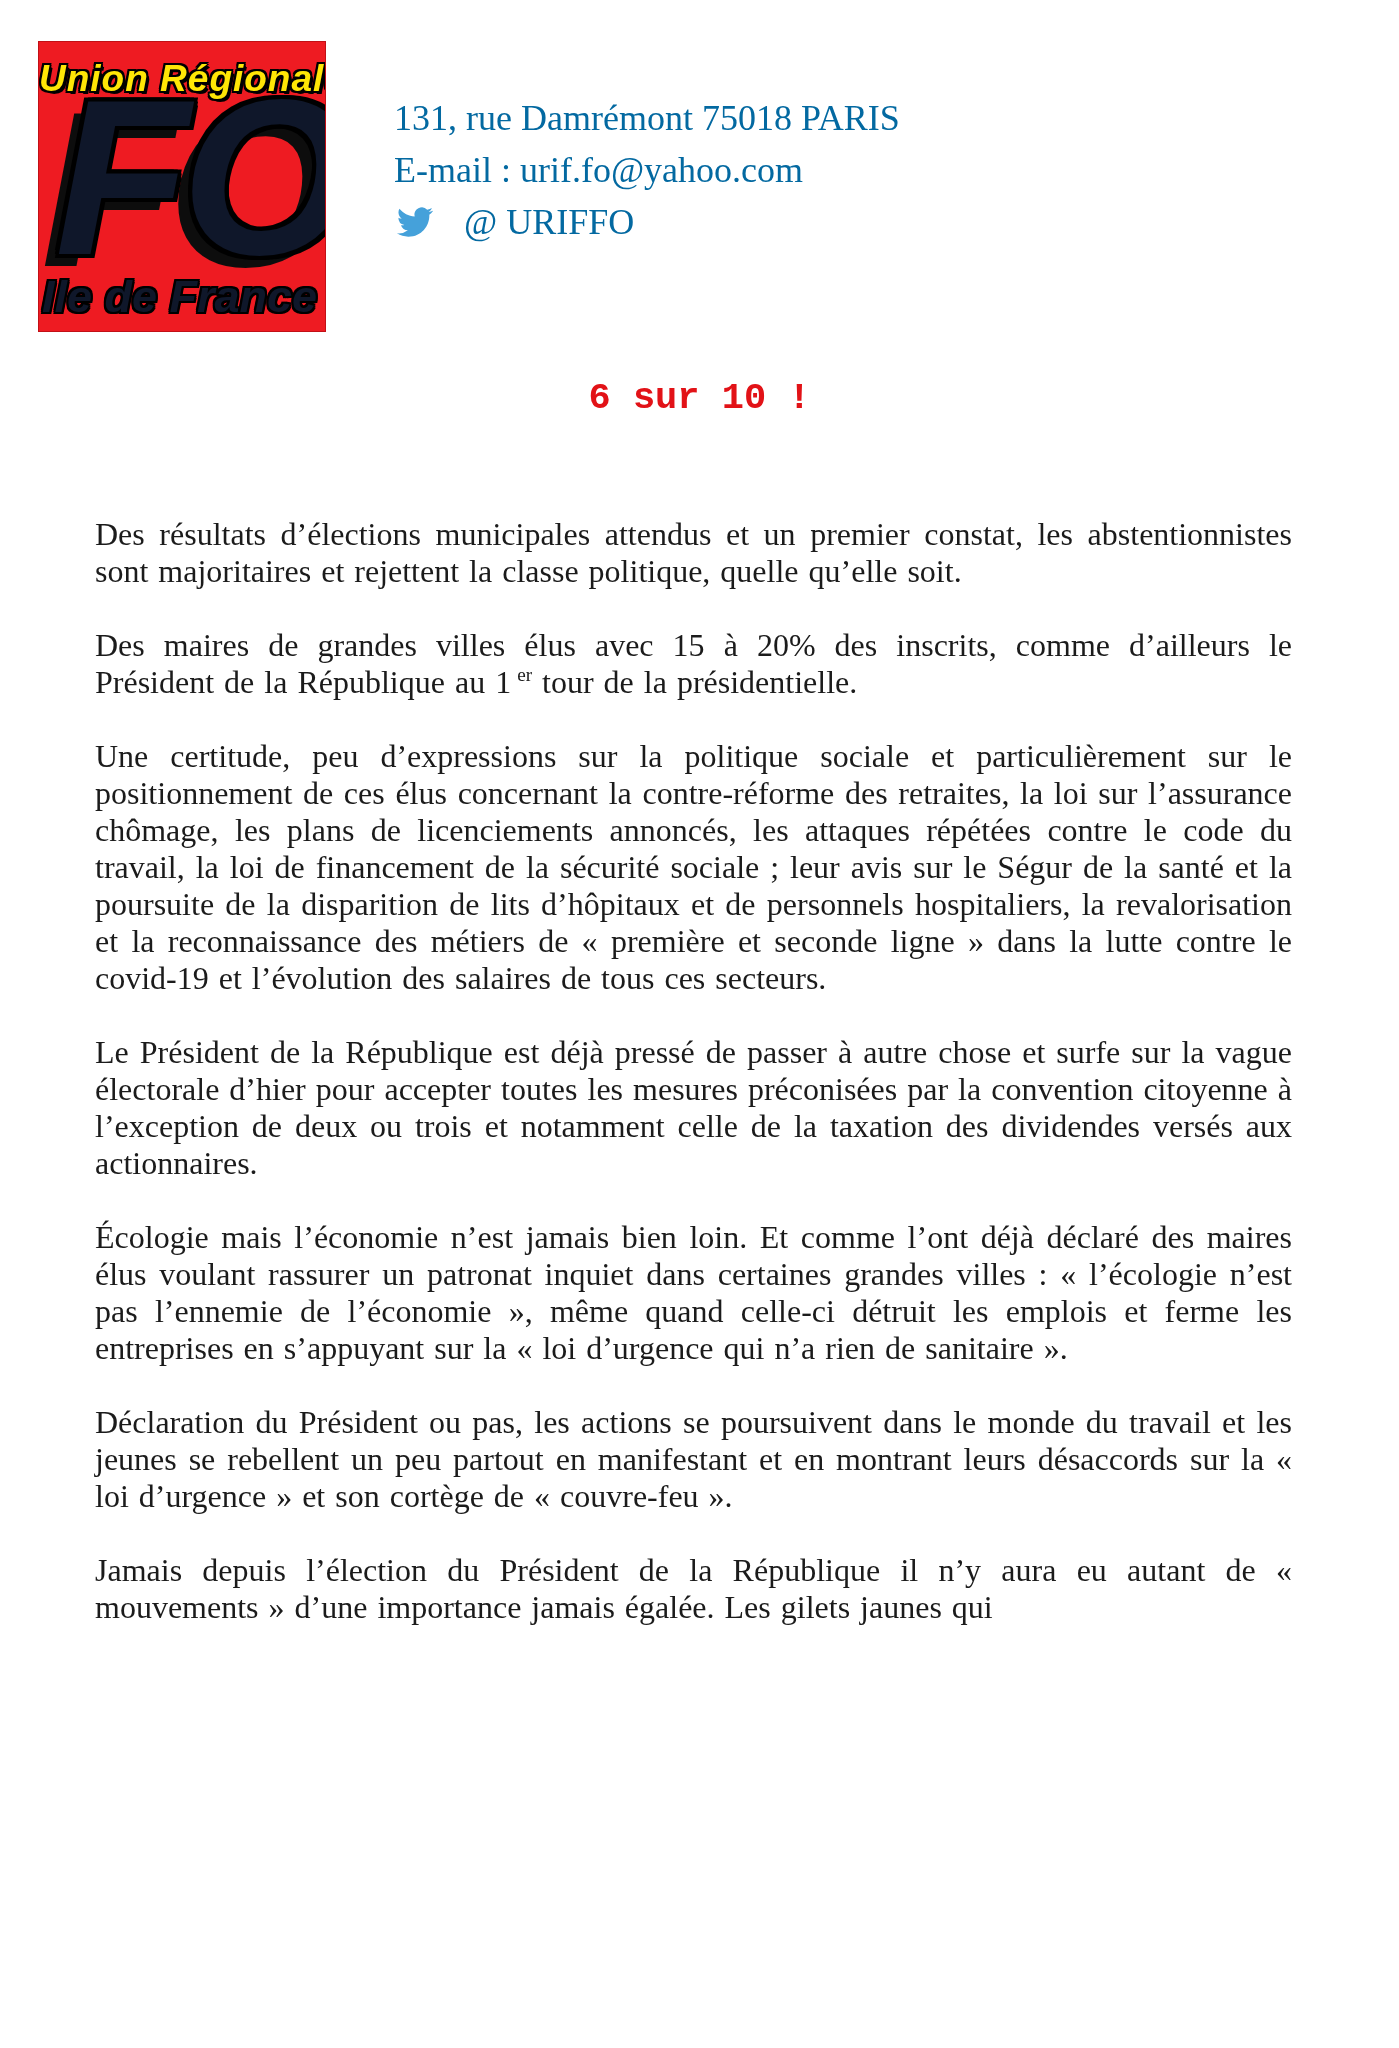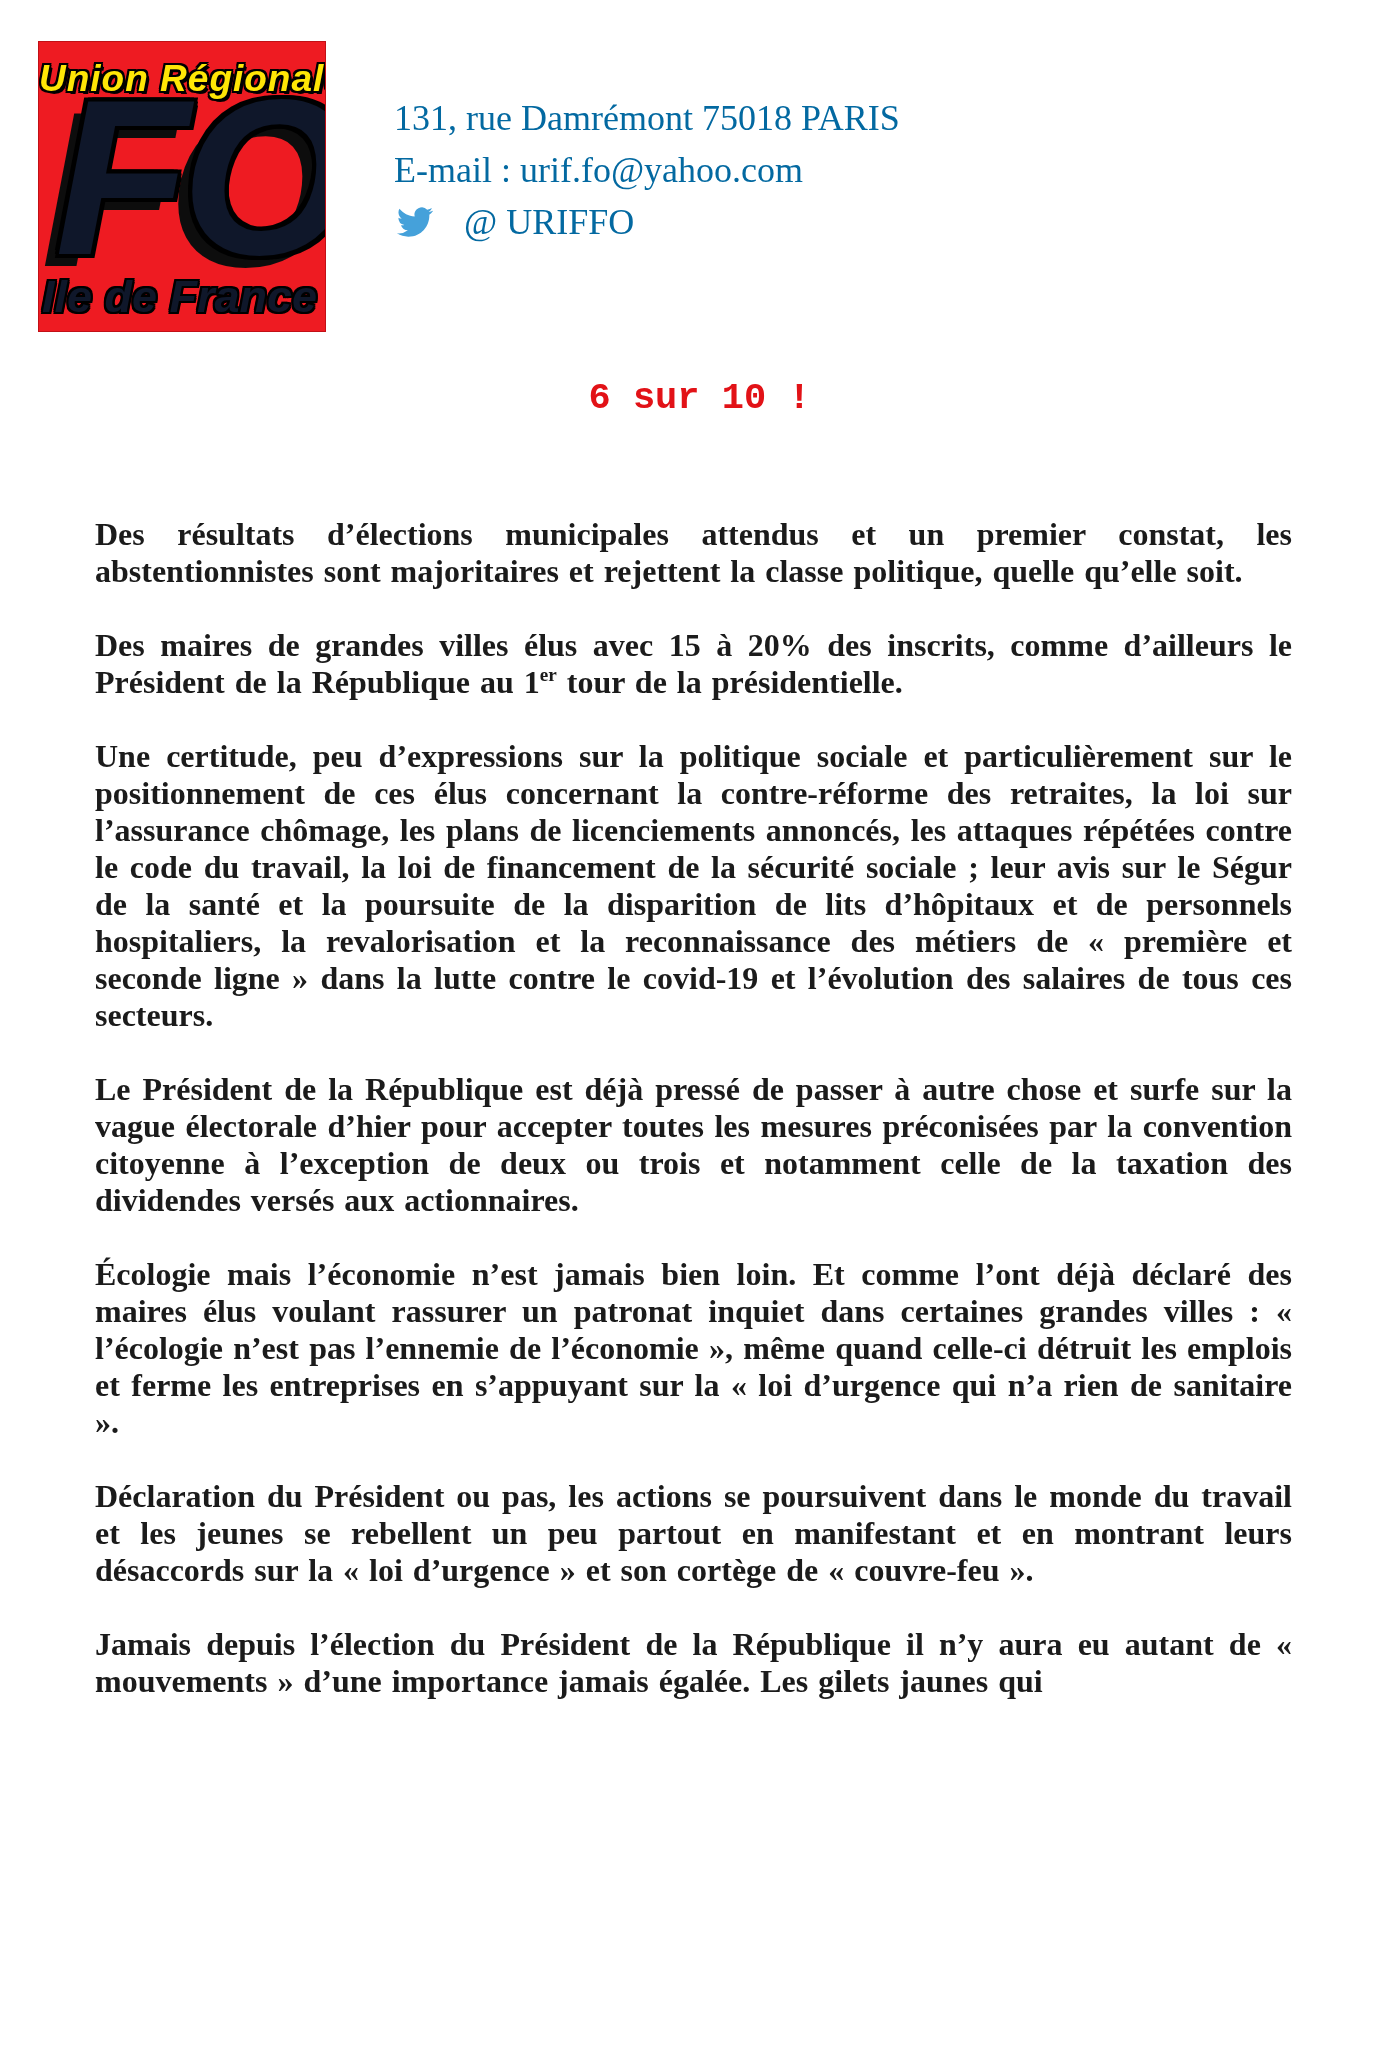--- a/index.html
+++ b/index.html
@@ -73,22 +73,22 @@
   
   .bodytext {
     position:absolute; top:516px; left:95px;
     width:1197px;
     font-size:32px; line-height:37px;
     text-align:justify;
     word-spacing:2px;
     color:#1b1b1b;
   }
   .block { margin:0 0 37px 0; }
-  .block p { margin:0; padding:0;font-weight:bold; }
-  sup { font-size:60%; line-height:0; }
+  .block p { margin:0; padding:0; }
+  sup { font-size:60%; line-height:0;margin-left:6px; }
 </style>
 </head>
 <body>
 
 <div class="page">
 
   <header>
     <div class="logo" style="background: rgb(238, 27, 34);">
       <div class="logo-top">Union Régionale</div>
       <div class="logo-fo">FO</div>

